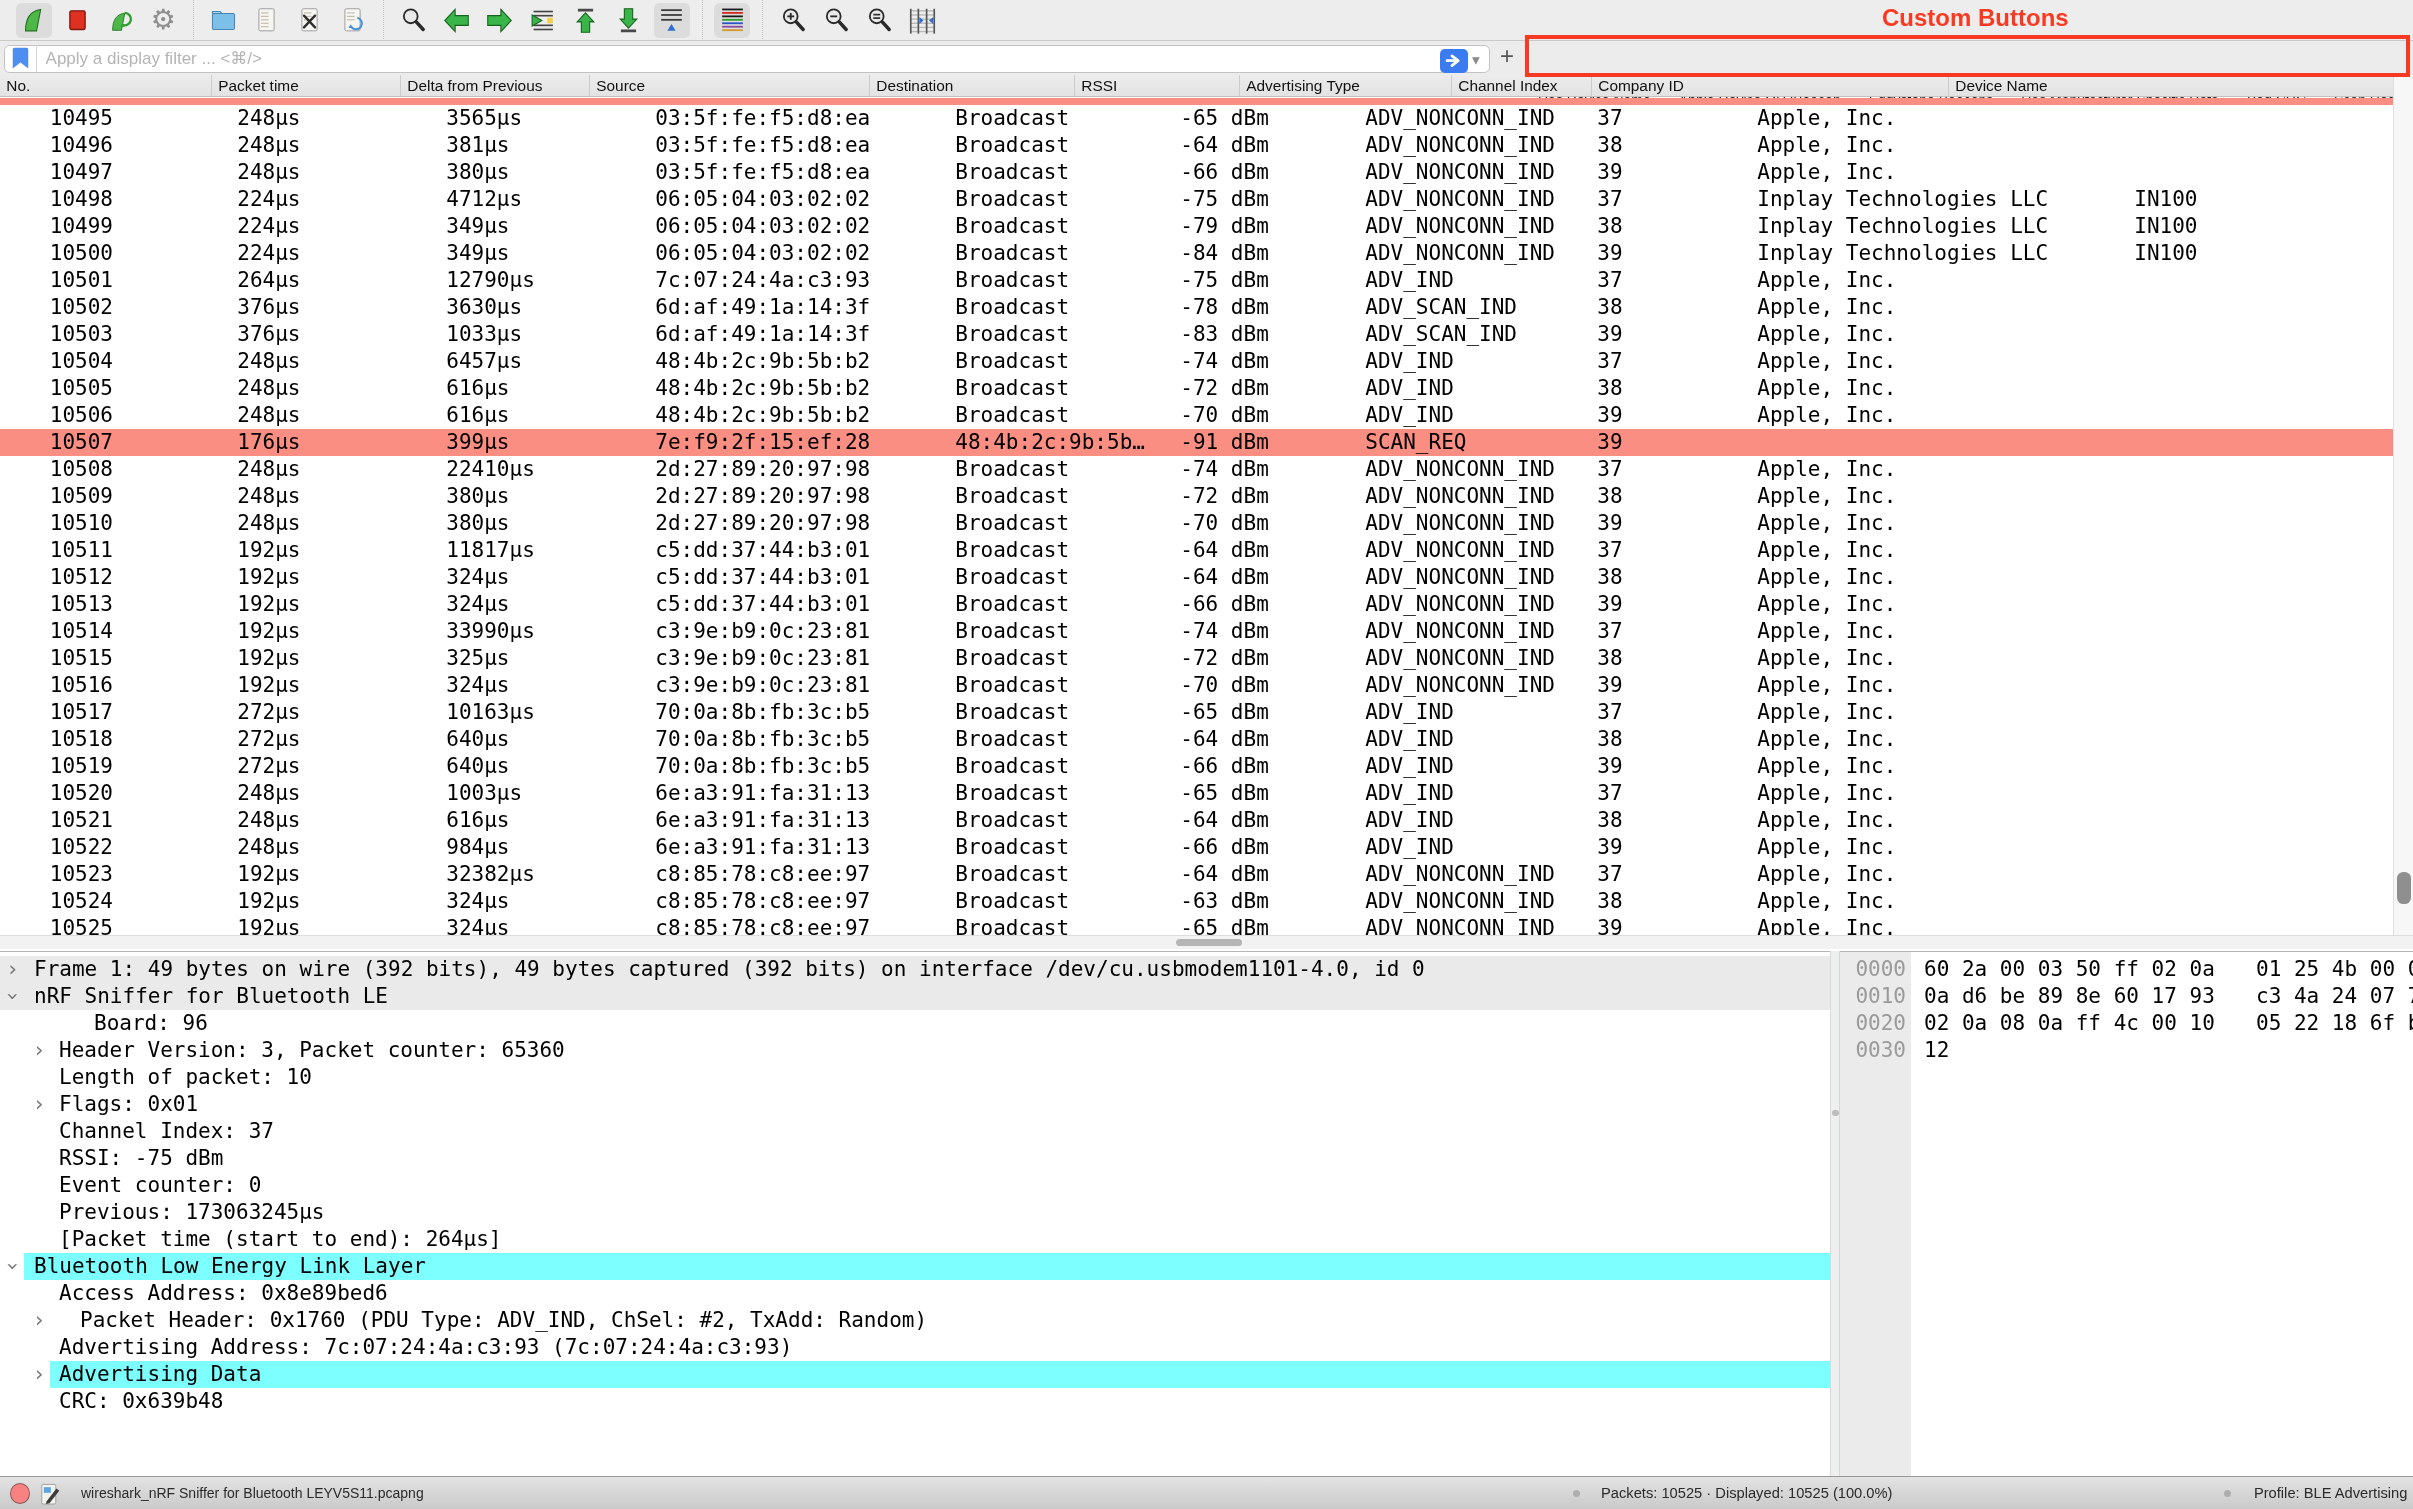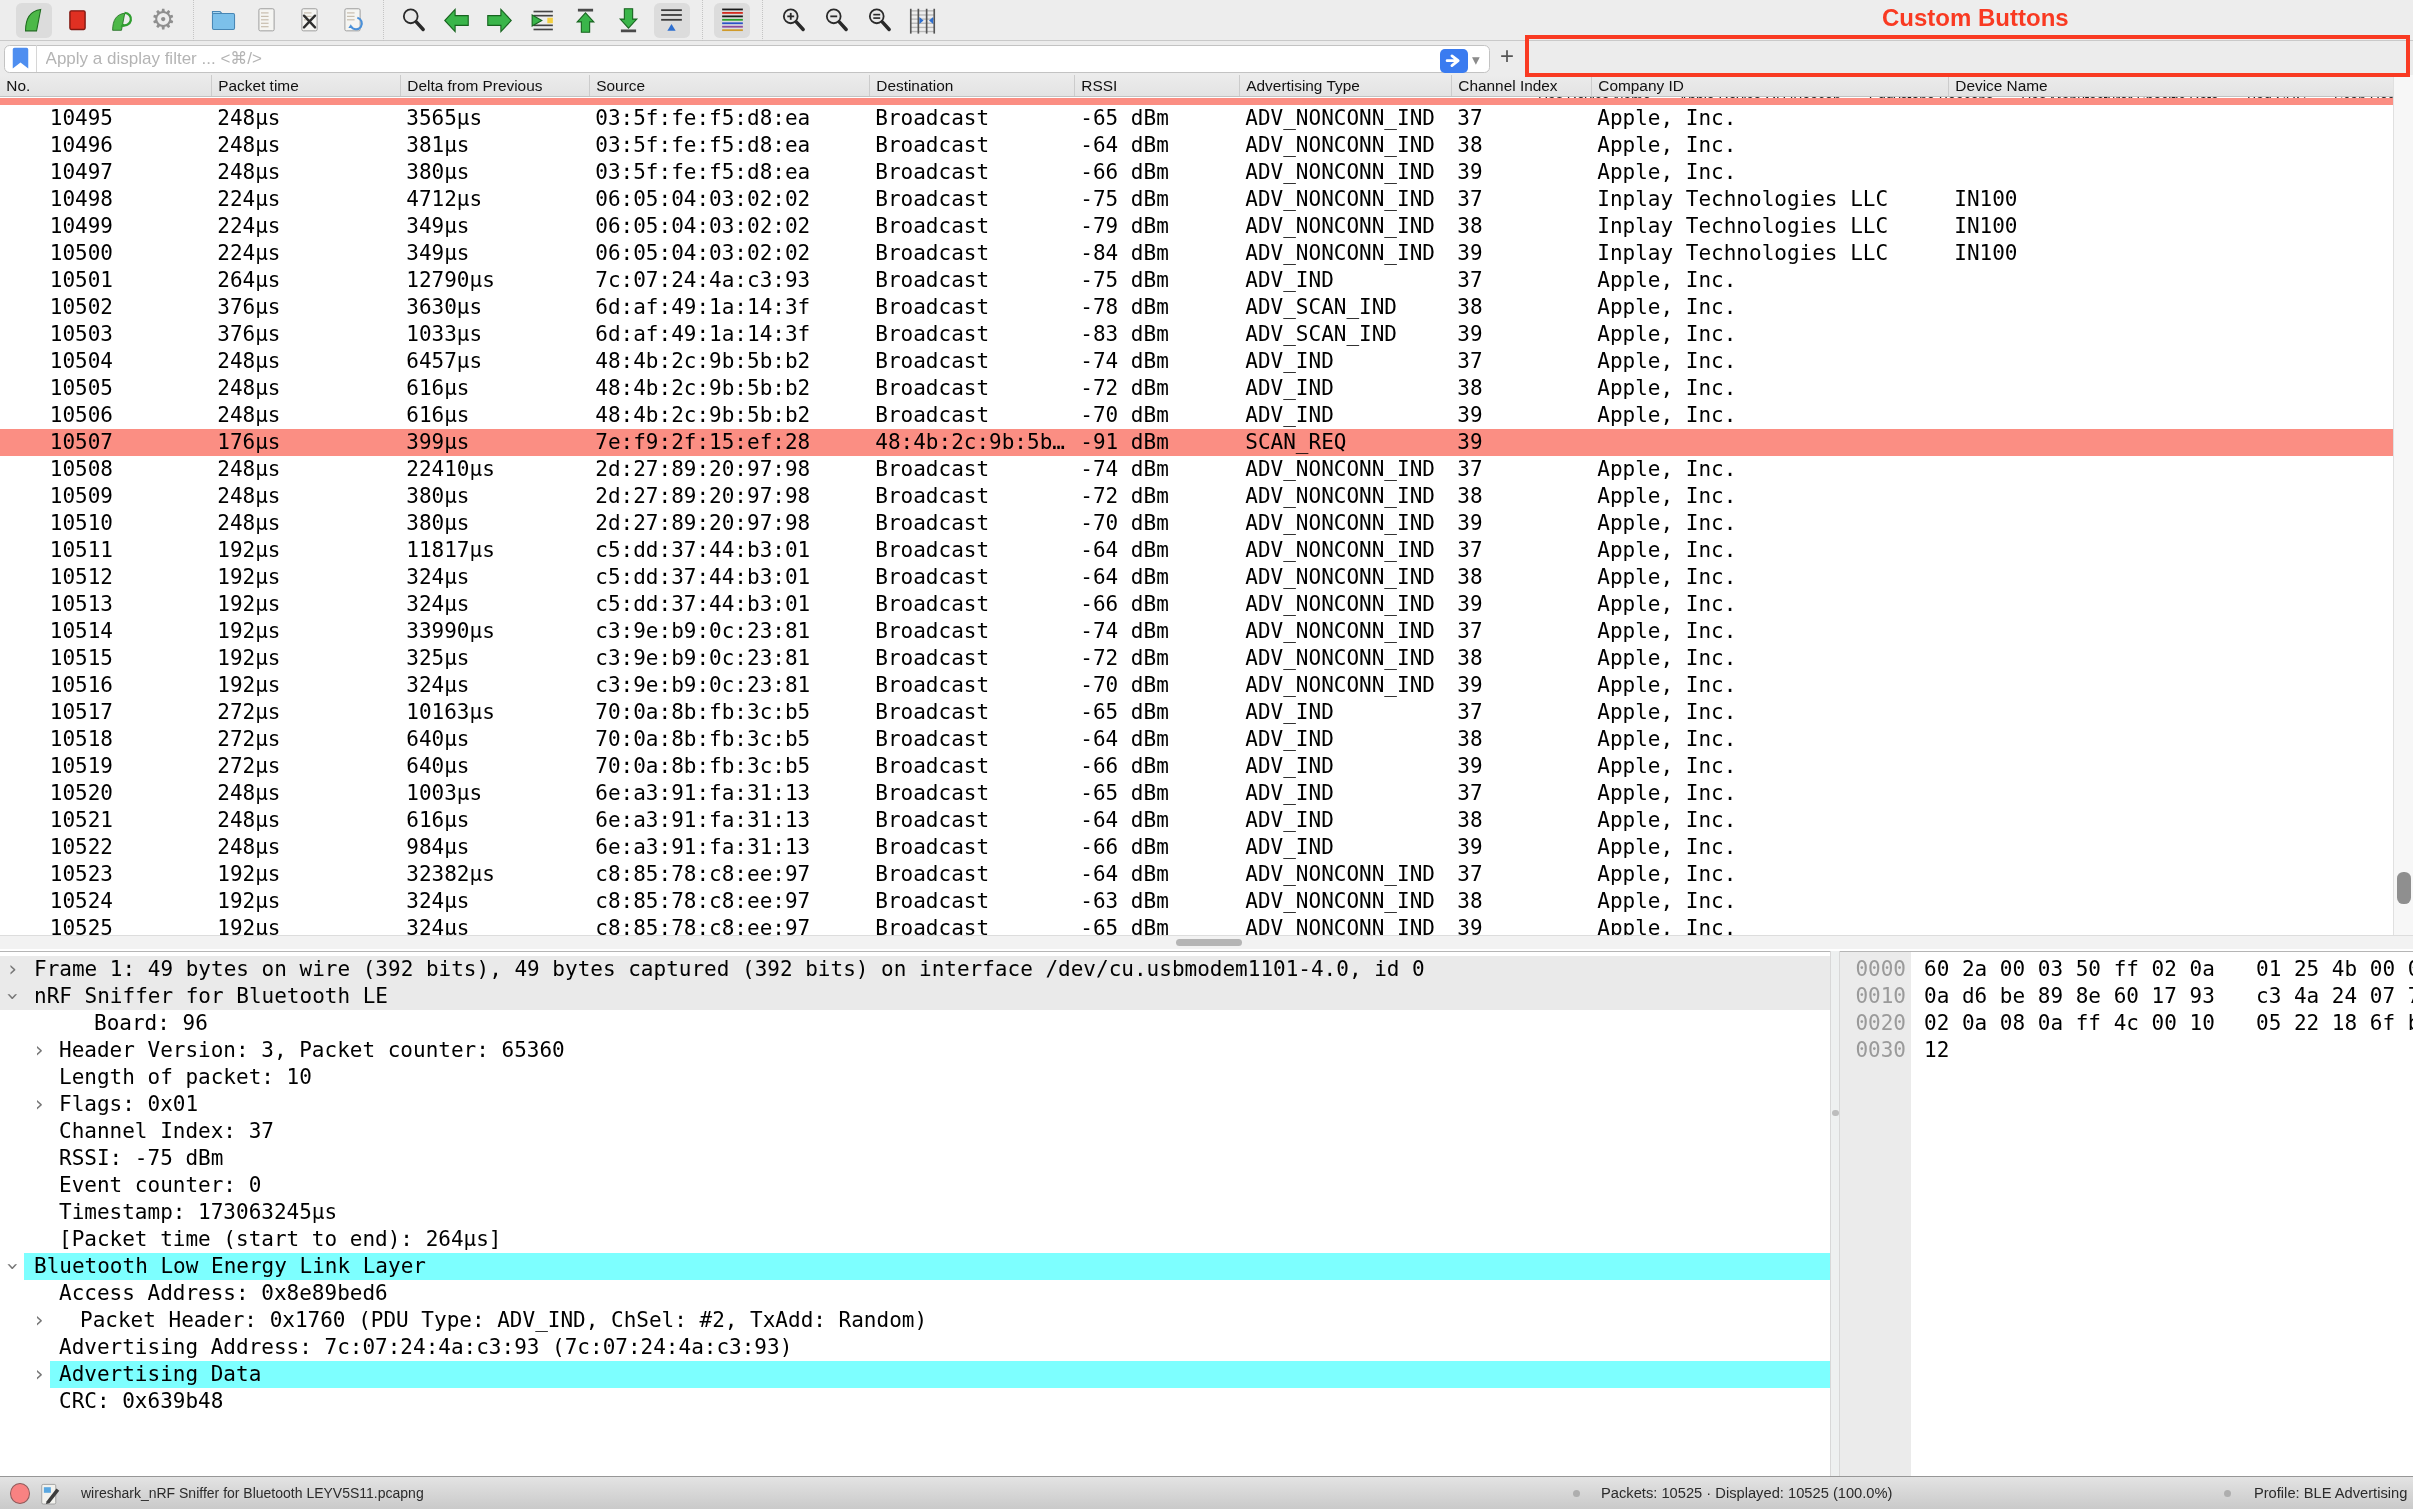--- a/index.html
+++ b/index.html
@@ -49,21 +49,21 @@
   
   .cols { display:grid;
           grid-template-columns:211px 189px 189px 280px 205px 165px 212px 140px 357px 444px; }
   .phead { position:absolute; left:0; top:75px; width:2413px; height:22.4px;
            background:linear-gradient(#ececec,#e3e3e3); border-bottom:0.7px solid #c2c2c2; }
   .hcell { font-size:15.4px; color:#111; line-height:21.7px; padding-left:6.3px;
            border-left:0.7px solid #cccccc; overflow:hidden; white-space:nowrap; }
   .hcell:first-child { border-left:none; }
   .pstrip { position:absolute; left:0; top:98px; width:2393px; height:7px; background:#fb8e83; }
   .prows { position:absolute; left:0; top:105px; width:2393px; }
-  .prow { height:27px; background:#ffffff; }
+  .prow { height:27px; background:#ffffff;gap:20px; }
   .prow.sel { background:#fb8e83; }
   .pcell { font-family:"DejaVu Sans Mono", monospace; font-size:21px; line-height:27px;
            color:#000; white-space:nowrap; overflow:hidden; padding-left:6.3px; }
   .pcell.c0 { text-align:right; padding-right:98px; padding-left:0; }
 
   
   .vscroll { position:absolute; left:2393px; top:75px; width:21px; height:860px;
              background:#f7f7f7; border-left:0.7px solid #e0e0e0; }
   .vhandle { position:absolute; left:2.8px; top:797px; width:14.7px; height:32px;
              border-radius:6.3px; background:#8f8f8f; }
@@ -736,21 +736,21 @@
       <div style="height: 3.5px;"></div>
       <div class="dline"><div class="dhl gray"></div><span class="dchev" style="left: 8.4px;">›</span><span class="dtext" style="padding-left: 34px;">Frame 1: 49 bytes on wire (392 bits), 49 bytes captured (392 bits) on interface /dev/cu.usbmodem1101-4.0, id 0</span></div>
       <div class="dline"><div class="dhl gray"></div><span class="dchev open" style="left: 8.4px;">›</span><span class="dtext" style="padding-left: 34px;">nRF Sniffer for Bluetooth LE</span></div>
       <div class="dline"><span class="dtext" style="padding-left: 94px;">Board: 96</span></div>
       <div class="dline"><span class="dchev" style="left: 35px;">›</span><span class="dtext" style="padding-left: 59px;">Header Version: 3, Packet counter: 65360</span></div>
       <div class="dline"><span class="dtext" style="padding-left: 59px;">Length of packet: 10</span></div>
       <div class="dline"><span class="dchev" style="left: 35px;">›</span><span class="dtext" style="padding-left: 59px;">Flags: 0x01</span></div>
       <div class="dline"><span class="dtext" style="padding-left: 59px;">Channel Index: 37</span></div>
       <div class="dline"><span class="dtext" style="padding-left: 59px;">RSSI: -75 dBm</span></div>
       <div class="dline"><span class="dtext" style="padding-left: 59px;">Event counter: 0</span></div>
-      <div class="dline"><span class="dtext" style="padding-left: 59px;">Timestamp: 173063245µs</span></div>
+      <div class="dline"><span class="dtext" style="padding-left: 59px;">Previous: 173063245µs</span></div>
       <div class="dline"><span class="dtext" style="padding-left: 59px;">[Packet time (start to end): 264µs]</span></div>
       <div class="dline"><div class="dhl cyan" style="left: 24px;"></div><span class="dchev open" style="left: 8.4px;">›</span><span class="dtext" style="padding-left: 34px;">Bluetooth Low Energy Link Layer</span></div>
       <div class="dline"><span class="dtext" style="padding-left: 59px;">Access Address: 0x8e89bed6</span></div>
       <div class="dline"><span class="dchev" style="left: 35px;">›</span><span class="dtext" style="padding-left: 80px;">Packet Header: 0x1760 (PDU Type: ADV_IND, ChSel: #2, TxAdd: Random)</span></div>
       <div class="dline"><span class="dtext" style="padding-left: 59px;">Advertising Address: 7c:07:24:4a:c3:93 (7c:07:24:4a:c3:93)</span></div>
       <div class="dline"><div class="dhl cyan" style="left: 50px;"></div><span class="dchev" style="left: 35px;">›</span><span class="dtext" style="padding-left: 59px;">Advertising Data</span></div>
       <div class="dline"><span class="dtext" style="padding-left: 59px;">CRC: 0x639b48</span></div>
     </div>
 
   <div class="vsplit">

